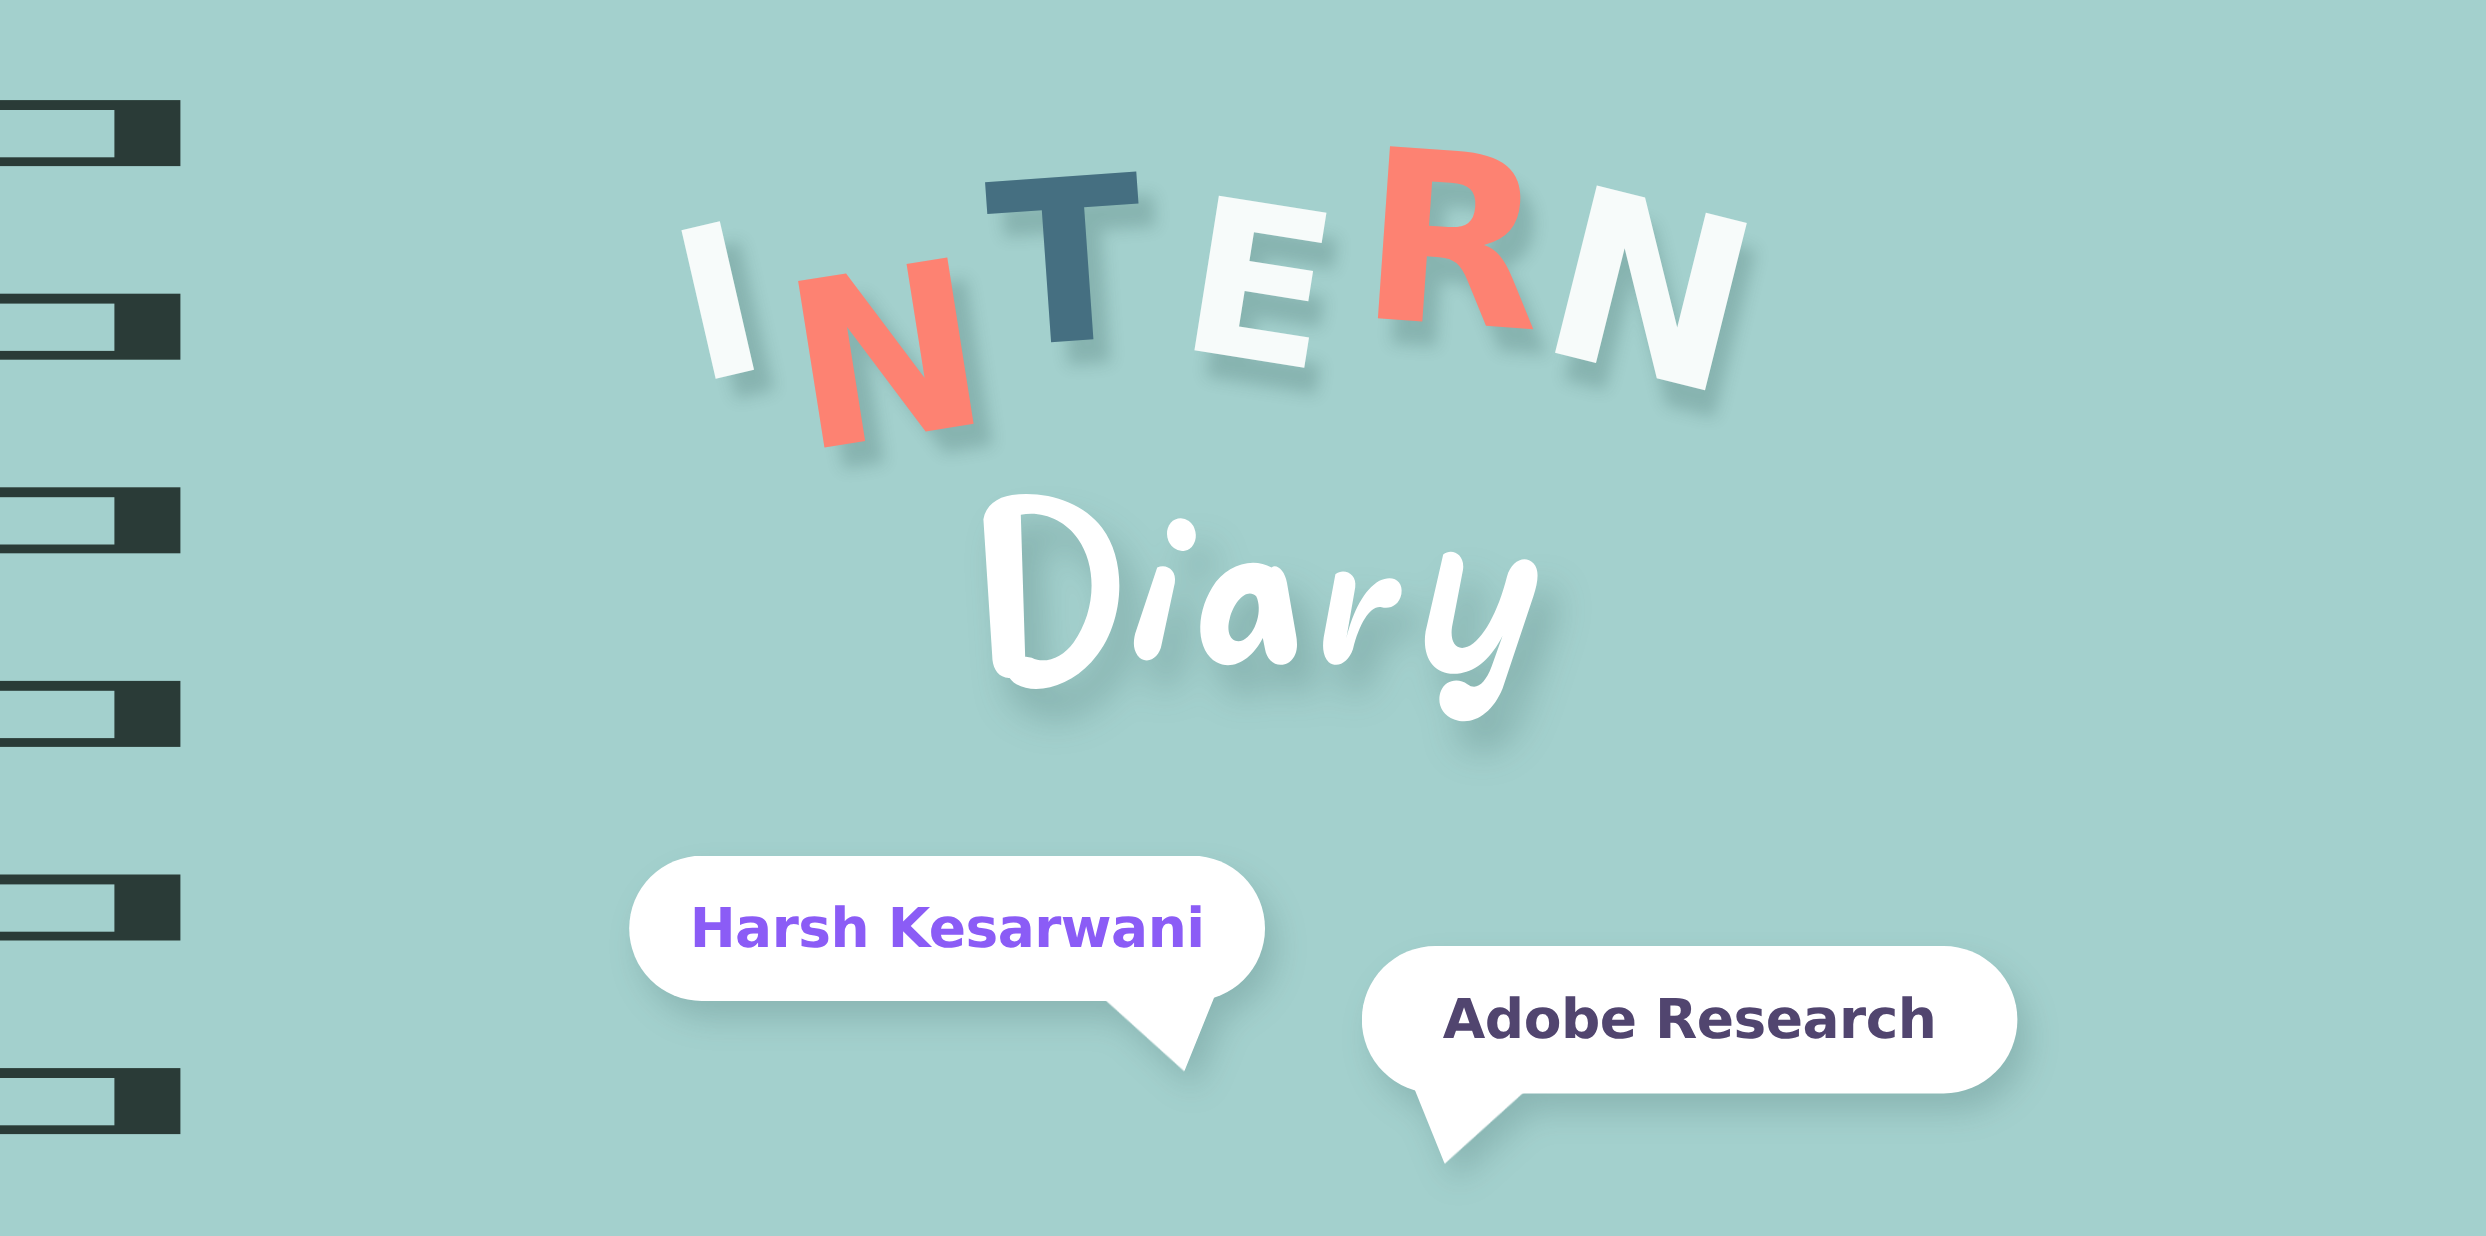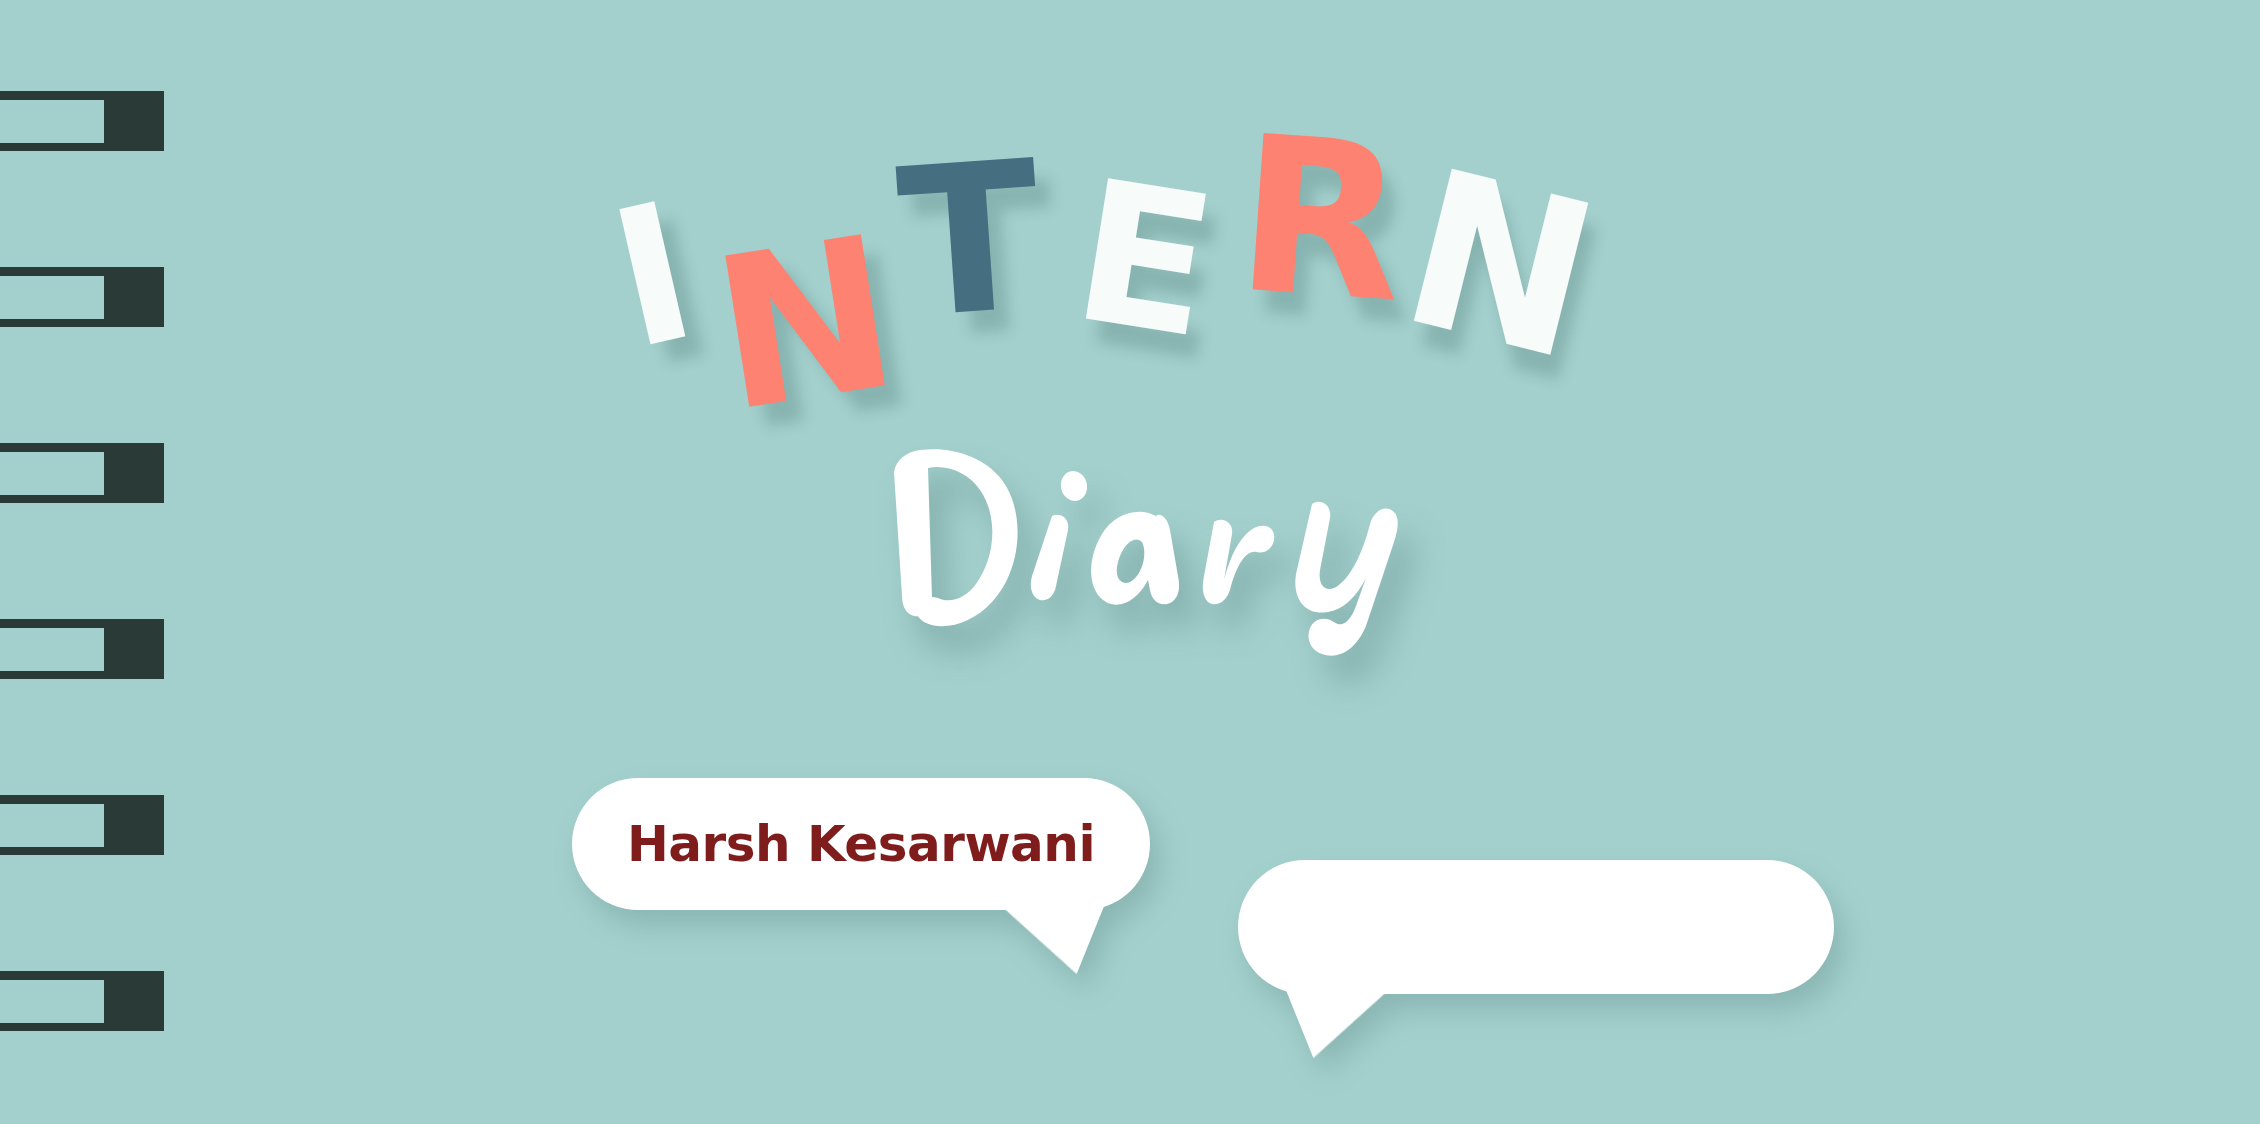--- a/index.html
+++ b/index.html
@@ -106,21 +106,21 @@
   #bubble-name {
     left: 572px;
     top: 778px;
   }
   #bubble-name .bubble-body {
     width: 578px;
     height: 132px;
   }
   #bubble-name .bubble-label {
     font-size: 50px;
-    color: #7f1d1d;
+    color: #8b5cf6;
   }
   #bubble-name .bubble-tail {
     left: 392px;
     top: 110px;
     border-left: 130px solid transparent;
     border-right: 0px solid transparent;
     border-top: 86px solid #ffffff;
     transform: skewX(-22deg);
   }
 
@@ -217,17 +217,18 @@
 
   <div class="bubble" id="bubble-name">
     <div class="bubble-body">
       <span class="bubble-label">Harsh Kesarwani</span>
       <span class="bubble-tail"></span>
     </div>
   </div>
 
   <div class="bubble" id="bubble-org">
     <div class="bubble-body">
+      <span class="bubble-label">Adobe Research</span>
       <span class="bubble-tail"></span>
     </div>
   </div>
 
 </div>
 
 </body></html>

